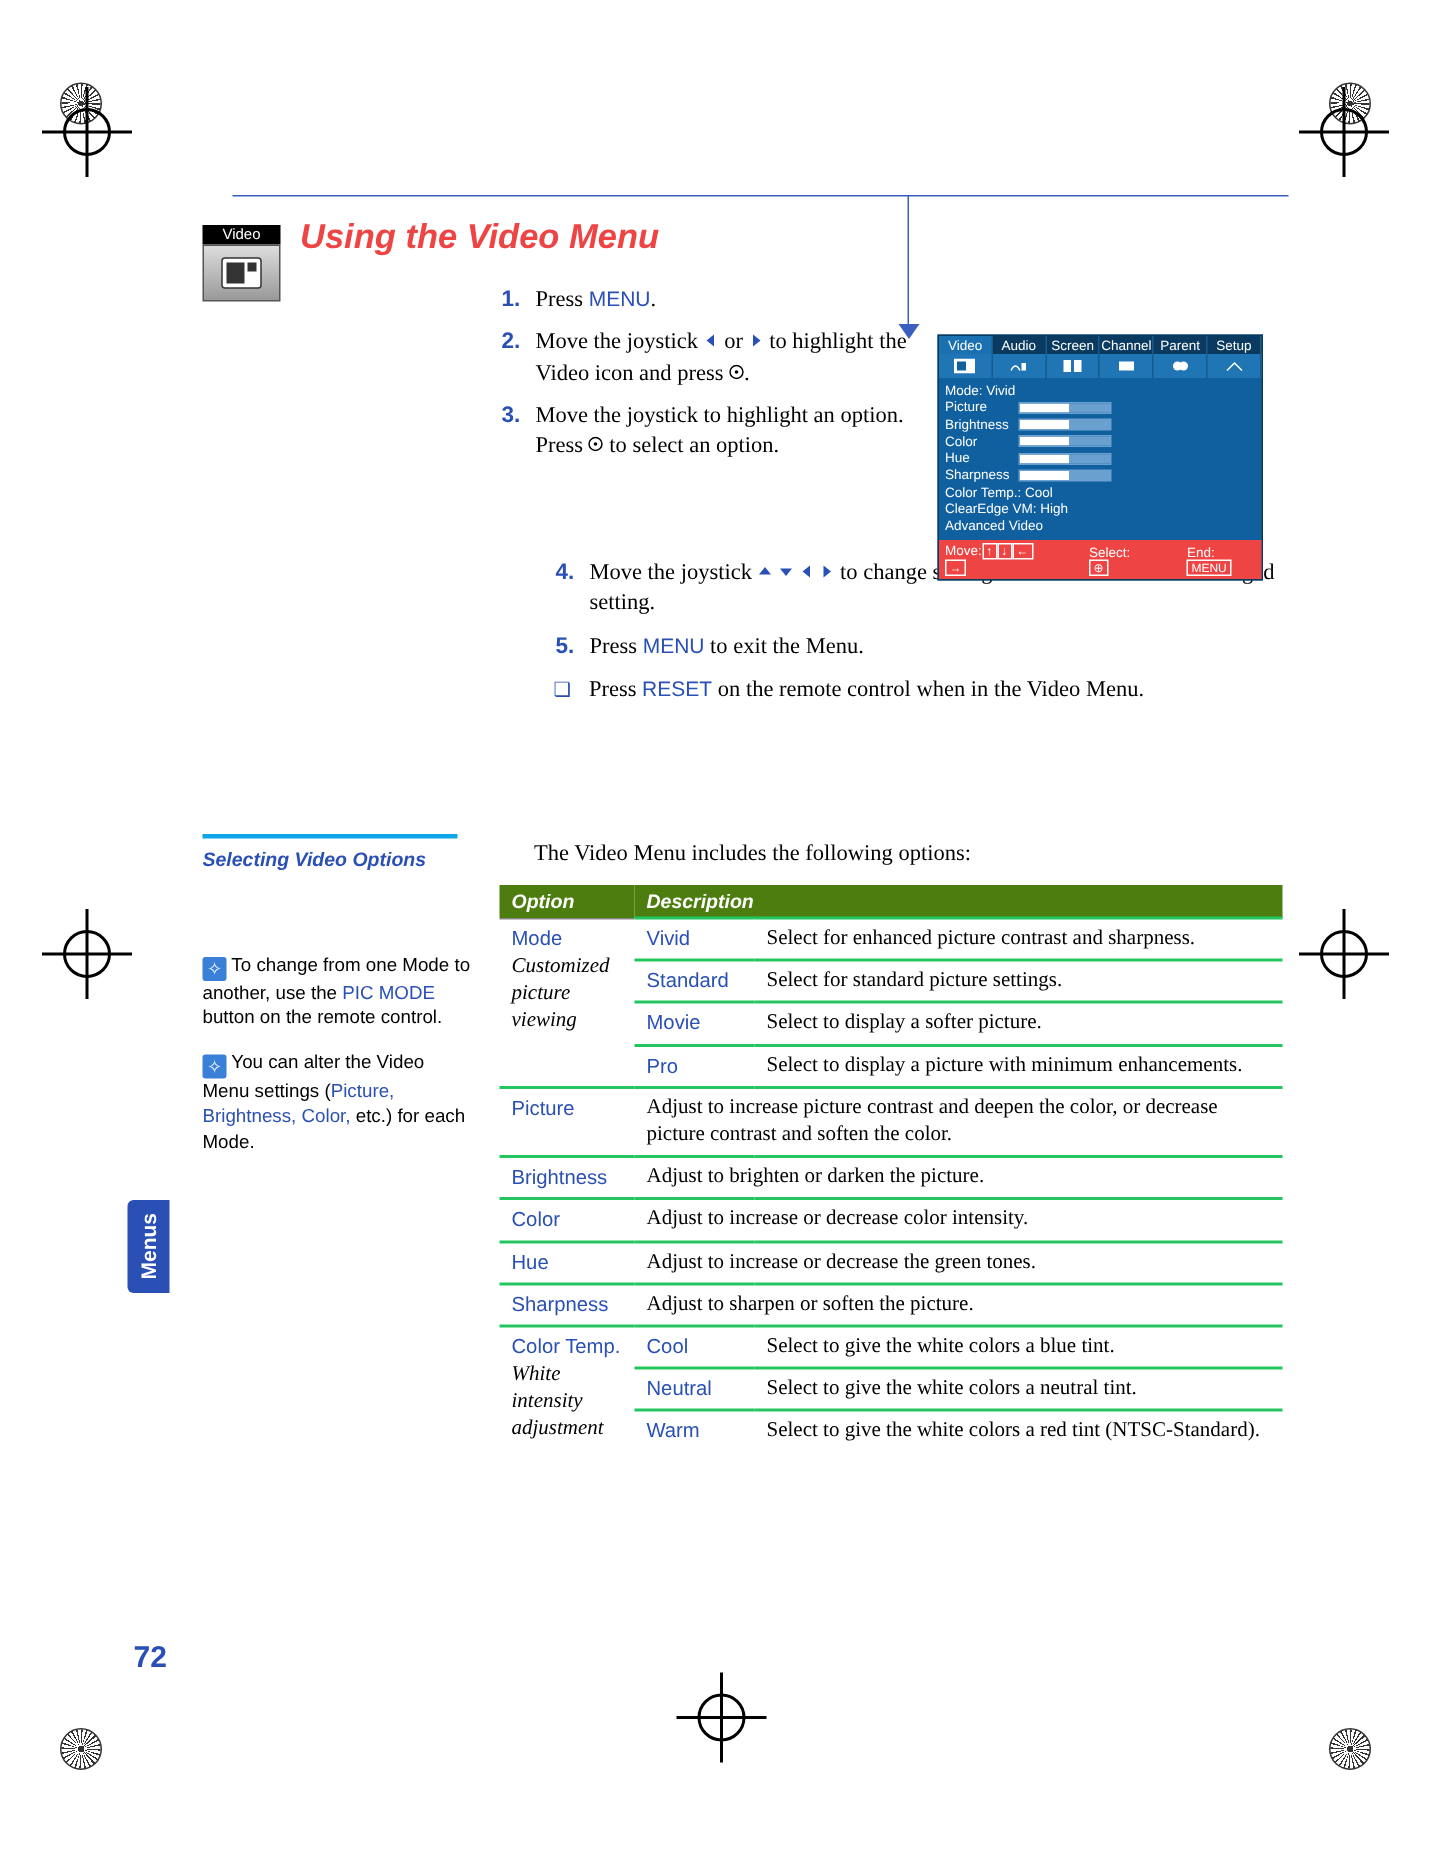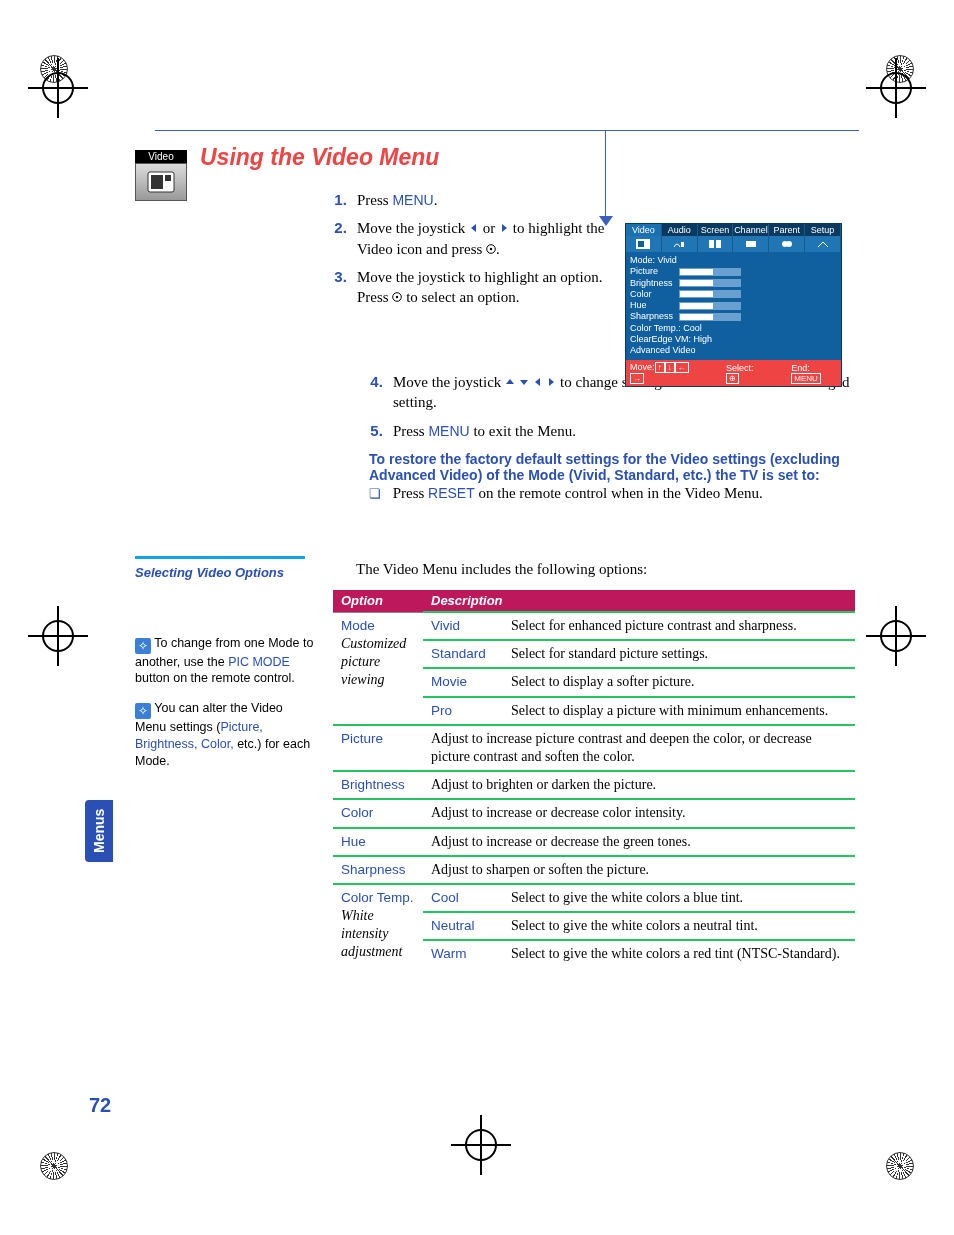--- a/index.html
+++ b/index.html
@@ -106,21 +106,21 @@
   }
   .tips { position: absolute; top: 66px; left: 0; width: 180px; font-family: Arial, sans-serif; font-size: 12.5px; line-height:1.35; }
   .tip-icon { display:inline-block; width:16px; height:16px; background:#3a7fd8; color:#fff; font-size:12px; text-align:center; line-height:16px; border-radius:2px; vertical-align:-3px;}
   .tip-kw { color:#2a50b5; }
   .intro-line { position: absolute; top: 5px; left: 198px; margin-left: 23px; }
   table.options {
     position: absolute; top: 34px; left: 198px; width: 522px;
     border-collapse: collapse; font-size: 14px;
   }
   table.options thead th {
-    background:#be185d; color:#fff; font-family: Arial, sans-serif; font-style: italic; font-weight:700;
+    background:#4d7c0f; color:#fff; font-family: Arial, sans-serif; font-style: italic; font-weight:700;
     text-align:left; padding:3px 8px; font-size:13px;
   }
   table.options td {
     border-top: 2px solid #22c55e; padding: 4px 8px; vertical-align: top; line-height:1.3;
   }
   .opt-blue { font-family: Arial, sans-serif; color:#2a50b5; font-size: 13.5px; }
   .opt-sub { font-style: italic; }
 
   .side-tab {
     position: absolute; left: -10px; top: 680px; width: 28px; height: 62px;
@@ -191,21 +191,20 @@
             <path d="M7 1 L2 5 L7 9 Z" fill="#2a50b5"></path>
           </svg> <svg class="joy-icon" viewBox="0 0 10 10">
             <path d="M3 1 L8 5 L3 9 Z" fill="#2a50b5"></path>
           </svg><span> to change settings. Press </span><svg class="joy-icon" viewBox="0 0 10 10">
             <circle cx="5" cy="5" r="4.3" fill="none" stroke="#000" stroke-width="1"></circle>
             <circle cx="5" cy="5" r="1.2" fill="#000"></circle>
           </svg><span> to select the changed setting.</span></li>
       <li><span>Press </span><span class="kw">MENU</span><span> to exit the Menu.</span></li>
     </ol>
     <div class="restore-block">
-      <p class="sub-blue" style="margin-bottom:2px;">To restore the factory default settings for the Video settings (excluding Advanced Video) of the Mode (Vivid, Standard, etc.) the TV is set to:</p>
       <div class="bullet-row">
         <span class="bullet-sq">❏</span>
         <div><span>Press </span><span class="kw">RESET</span><span> on the remote control when in the Video Menu.</span></div>
       </div>
     </div>
   </div>
 
   <div class="osd">
     <div class="osd-tabs">
       <div class="active">Video</div>

